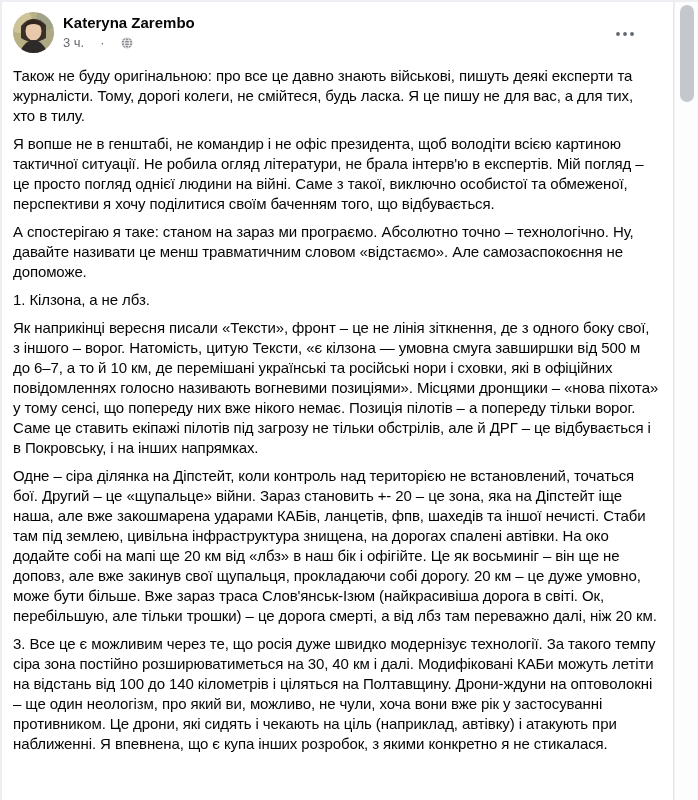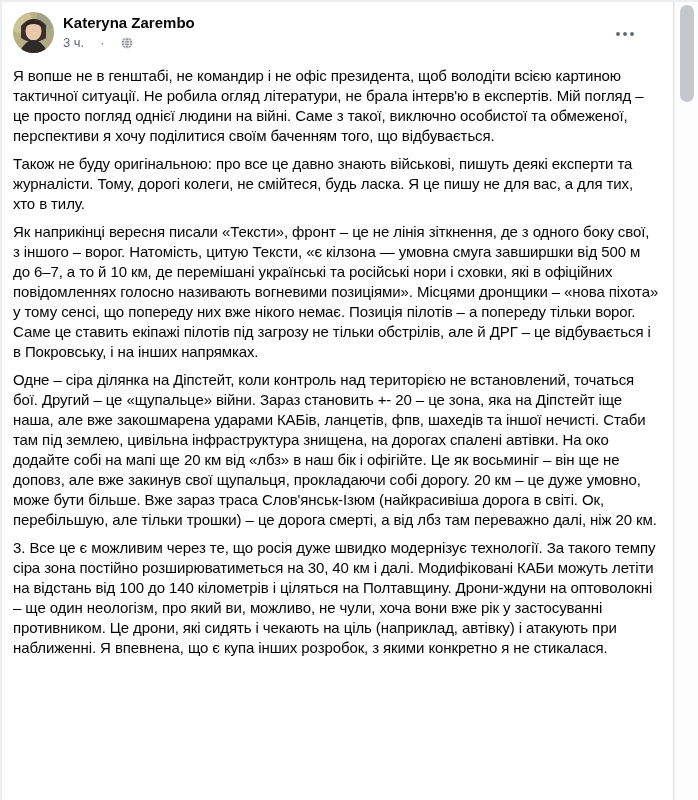--- a/index.html
+++ b/index.html
@@ -96,22 +96,24 @@
       <button class="menu-btn" aria-label="Actions">
         <svg width="20" height="6" viewBox="0 0 20 6">
           <circle cx="3" cy="3" r="1.9" fill="#606770"></circle>
           <circle cx="10" cy="3" r="1.9" fill="#606770"></circle>
           <circle cx="17" cy="3" r="1.9" fill="#606770"></circle>
         </svg>
       </button>
     </div>
 
     <div class="post-body">
+        <p>Також не буду оригінальною: про все це давно знають військові, пишуть деякі експерти та журналісти. Тому, дорогі колеги, не смійтеся, будь ласка. Я це пишу не для вас, а для тих, хто в тилу.</p>
         <p>Я вопше не в генштабі, не командир і не офіс президента, щоб володіти всією картиною тактичної ситуації. Не робила огляд літератури, не брала інтерв'ю в експертів. Мій погляд – це просто погляд однієї людини на війні. Саме з такої, виключно особистої та обмеженої, перспективи я хочу поділитися своїм баченням того, що відбувається.</p>
-        <p>Також не буду оригінальною: про все це давно знають військові, пишуть деякі експерти та журналісти. Тому, дорогі колеги, не смійтеся, будь ласка. Я це пишу не для вас, а для тих, хто в тилу.</p>
+        <p>А спостерігаю я таке: станом на зараз ми програємо. Абсолютно точно – технологічно. Ну, давайте називати це менш травматичним словом «відстаємо». Але самозаспокоєння не допоможе.</p>
+        <p>1. Кілзона, а не лбз.</p>
         <p>Як наприкінці вересня писали «Тексти», фронт – це не лінія зіткнення, де з одного боку свої, з іншого – ворог. Натомість, цитую Тексти, «є кілзона — умовна смуга завширшки від 500 м до 6–7, а то й 10 км, де перемішані українські та російські нори і сховки, які в офіційних повідомленнях голосно називають вогневими позиціями». Місцями дронщики – «нова піхота» у тому сенсі, що попереду них вже нікого немає. Позиція пілотів – а попереду тільки ворог. Саме це ставить екіпажі пілотів під загрозу не тільки обстрілів, але й ДРГ – це відбувається і в Покровську, і на інших напрямках.</p>
         <p>Одне – сіра ділянка на Діпстейт, коли контроль над територією не встановлений, точаться бої. Другий – це «щупальце» війни. Зараз становить +- 20 – це зона, яка на Діпстейт іще наша, але вже закошмарена ударами КАБів, ланцетів, фпв, шахедів та іншої нечисті. Стаби там під землею, цивільна інфраструктура знищена, на дорогах спалені автівки. На око додайте собі на мапі ще 20 км від «лбз» в наш бік і офігійте. Це як восьминіг – він ще не доповз, але вже закинув свої щупальця, прокладаючи собі дорогу. 20 км – це дуже умовно, може бути більше. Вже зараз траса Слов'янськ-Ізюм (найкрасивіша дорога в світі. Ок, перебільшую, але тільки трошки) – це дорога смерті, а від лбз там переважно далі, ніж 20 км.</p>
         <p>3. Все це є можливим через те, що росія дуже швидко модернізує технології. За такого темпу сіра зона постійно розширюватиметься на 30, 40 км і далі. Модифіковані КАБи можуть летіти на відстань від 100 до 140 кілометрів і ціляться на Полтавщину. Дрони-ждуни на оптоволокні – ще один неологізм, про який ви, можливо, не чули, хоча вони вже рік у застосуванні противником. Це дрони, які сидять і чекають на ціль (наприклад, автівку) і атакують при наближенні. Я впевнена, що є купа інших розробок, з якими конкретно я не стикалася.</p>
       </div>
 
   </div>
 
   <div class="scrollbar">
     <div class="thumb"></div>
   </div>

